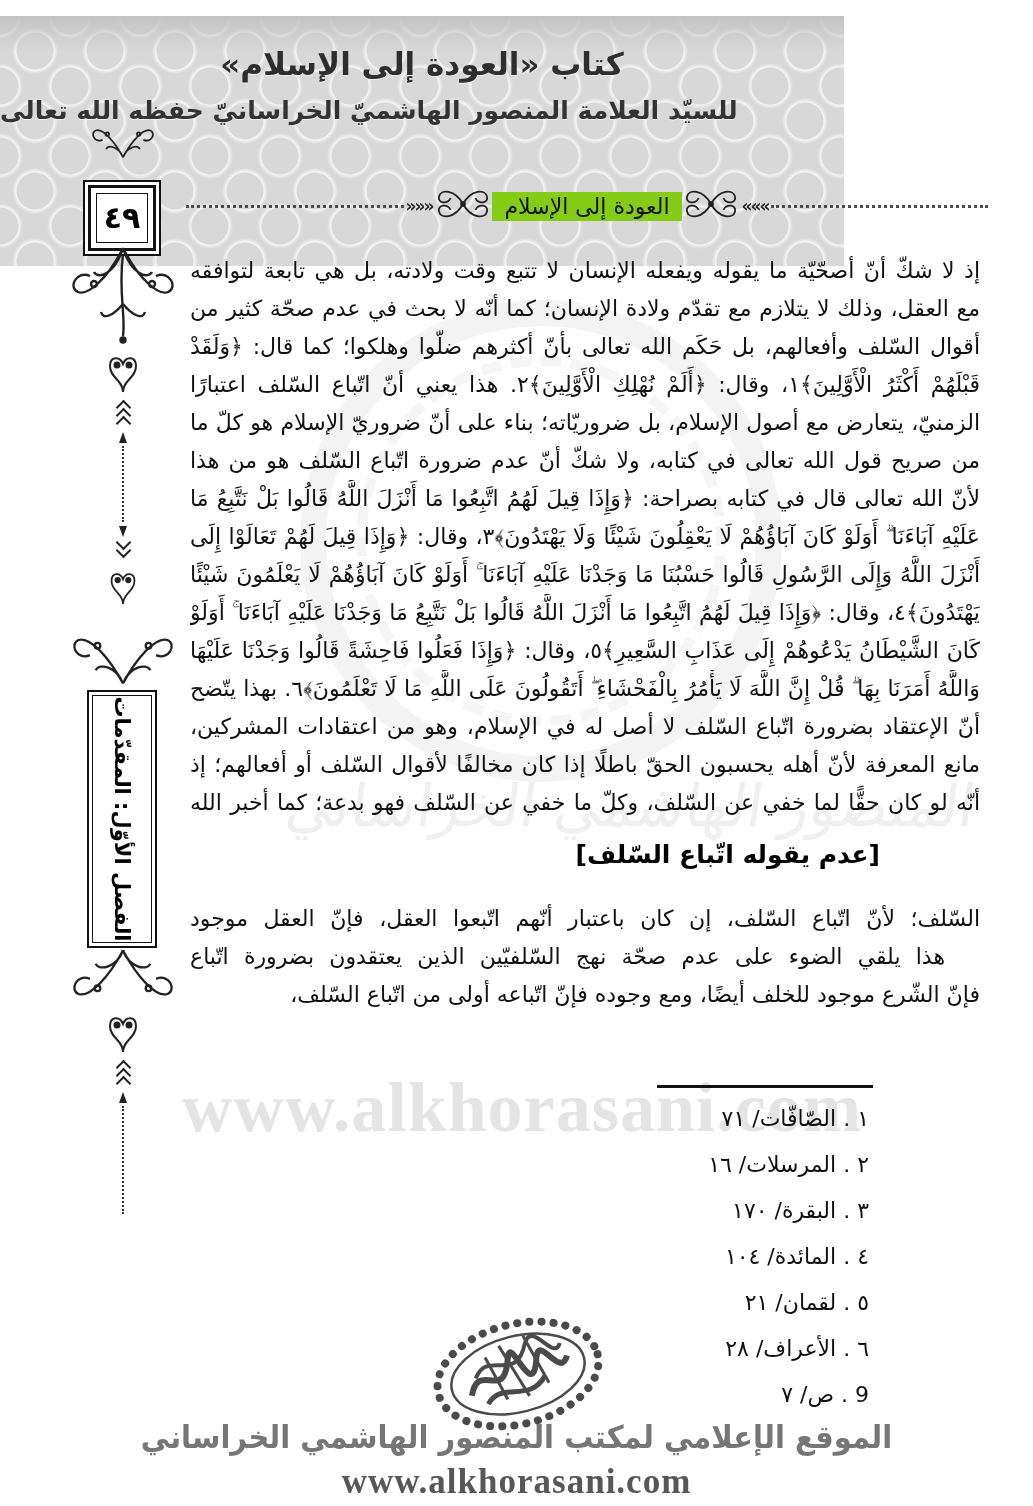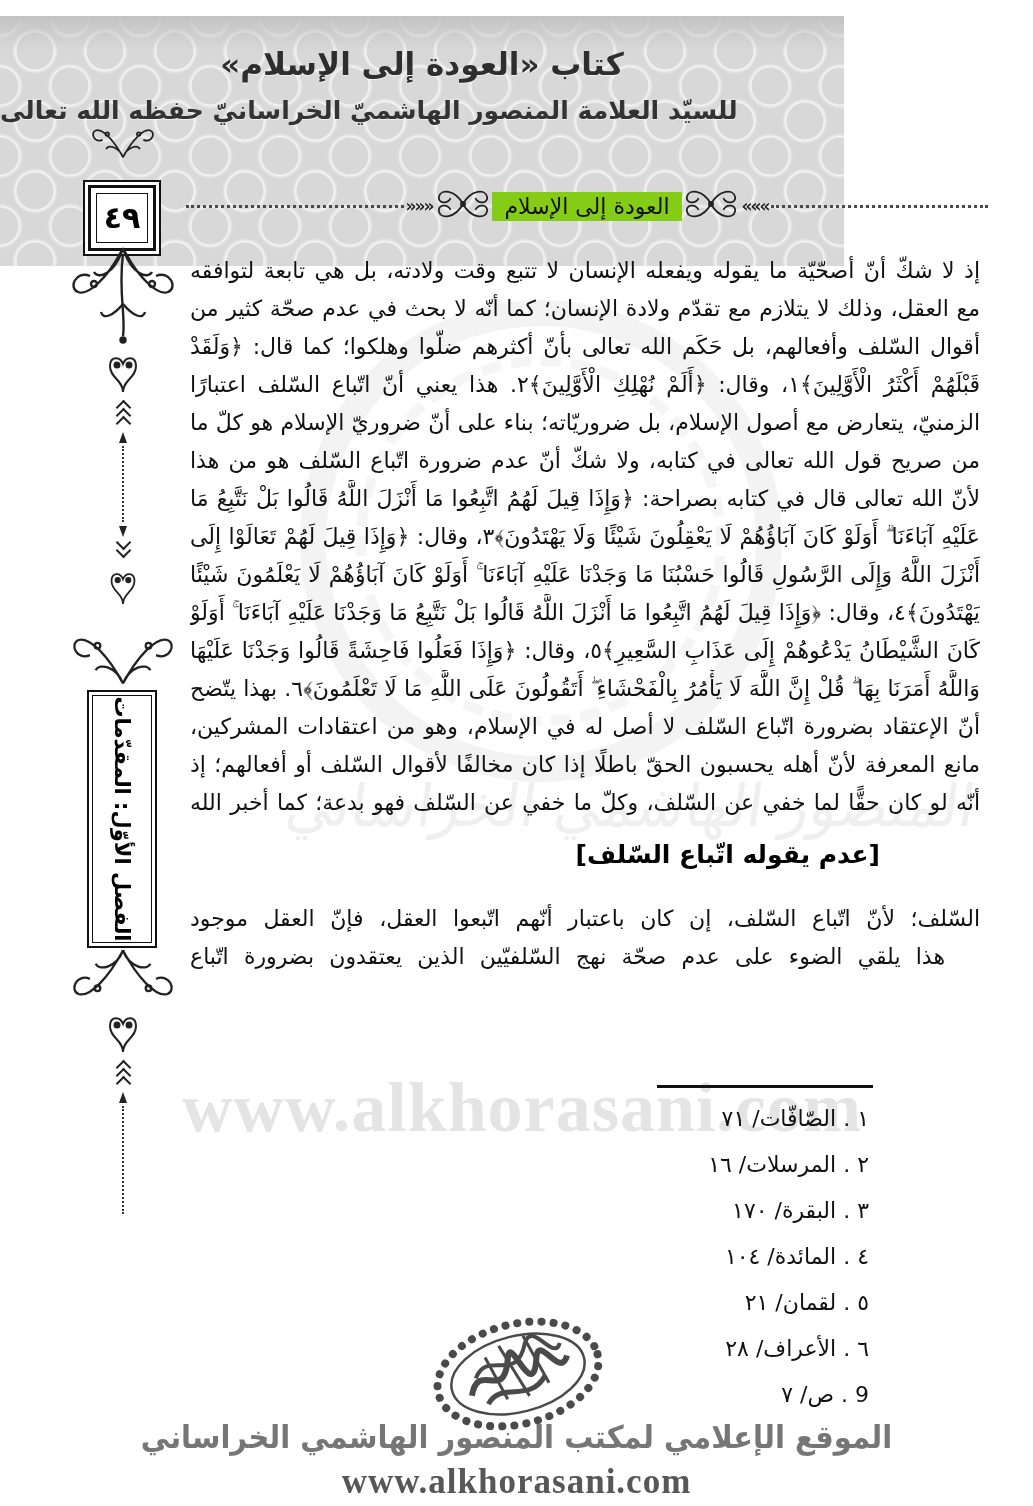--- a/index.html
+++ b/index.html
@@ -266,20 +266,21 @@
     <div class="bline">وَاللَّهُ أَمَرَنَا بِهَا ۗ قُلْ إِنَّ اللَّهَ لَا يَأْمُرُ بِالْفَحْشَاءِ ۖ أَتَقُولُونَ عَلَى اللَّهِ مَا لَا تَعْلَمُونَ﴾٦. بهذا يتّضح</div>
     <div class="bline">أنّ الإعتقاد بضرورة اتّباع السّلف لا أصل له في الإسلام، وهو من اعتقادات المشركين، ويُعتبر</div>
     <div class="bline">مانع المعرفة لأنّ أهله يحسبون الحقّ باطلًا إذا كان مخالفًا لأقوال السّلف أو أفعالهم؛ إذ يزعمون</div>
     <div class="bline">أنّه لو كان حقًّا لما خفي عن السّلف، وكلّ ما خفي عن السّلف فهو بدعة؛ كما أخبر الله تعالى</div>
 
     <div class="section-heading">[عدم يقوله اتّباع السّلف]</div>
 
     <div class="p2">
       <div class="bline">السّلف؛ لأنّ اتّباع السّلف، إن كان باعتبار أنّهم اتّبعوا العقل، فإنّ العقل موجود</div>
       <div class="bline indent">هذا يلقي الضوء على عدم صحّة نهج السّلفيّين الذين يعتقدون بضرورة اتّباع</div>
+      <div class="bline pend">فإنّ الشّرع موجود للخلف أيضًا، ومع وجوده فإنّ اتّباعه أولى من اتّباع السّلف،</div>
     </div>
   </div>
 
   <div class="fn-sep"></div>
   <div class="footnotes">
     <div class="fn-row">١ . الصّافّات/ ٧١</div>
     <div class="fn-row">٢ . المرسلات/ ١٦</div>
     <div class="fn-row">٣ . البقرة/ ١٧٠</div>
     <div class="fn-row">٤ . المائدة/ ١٠٤</div>
     <div class="fn-row">٥ . لقمان/ ٢١</div>

